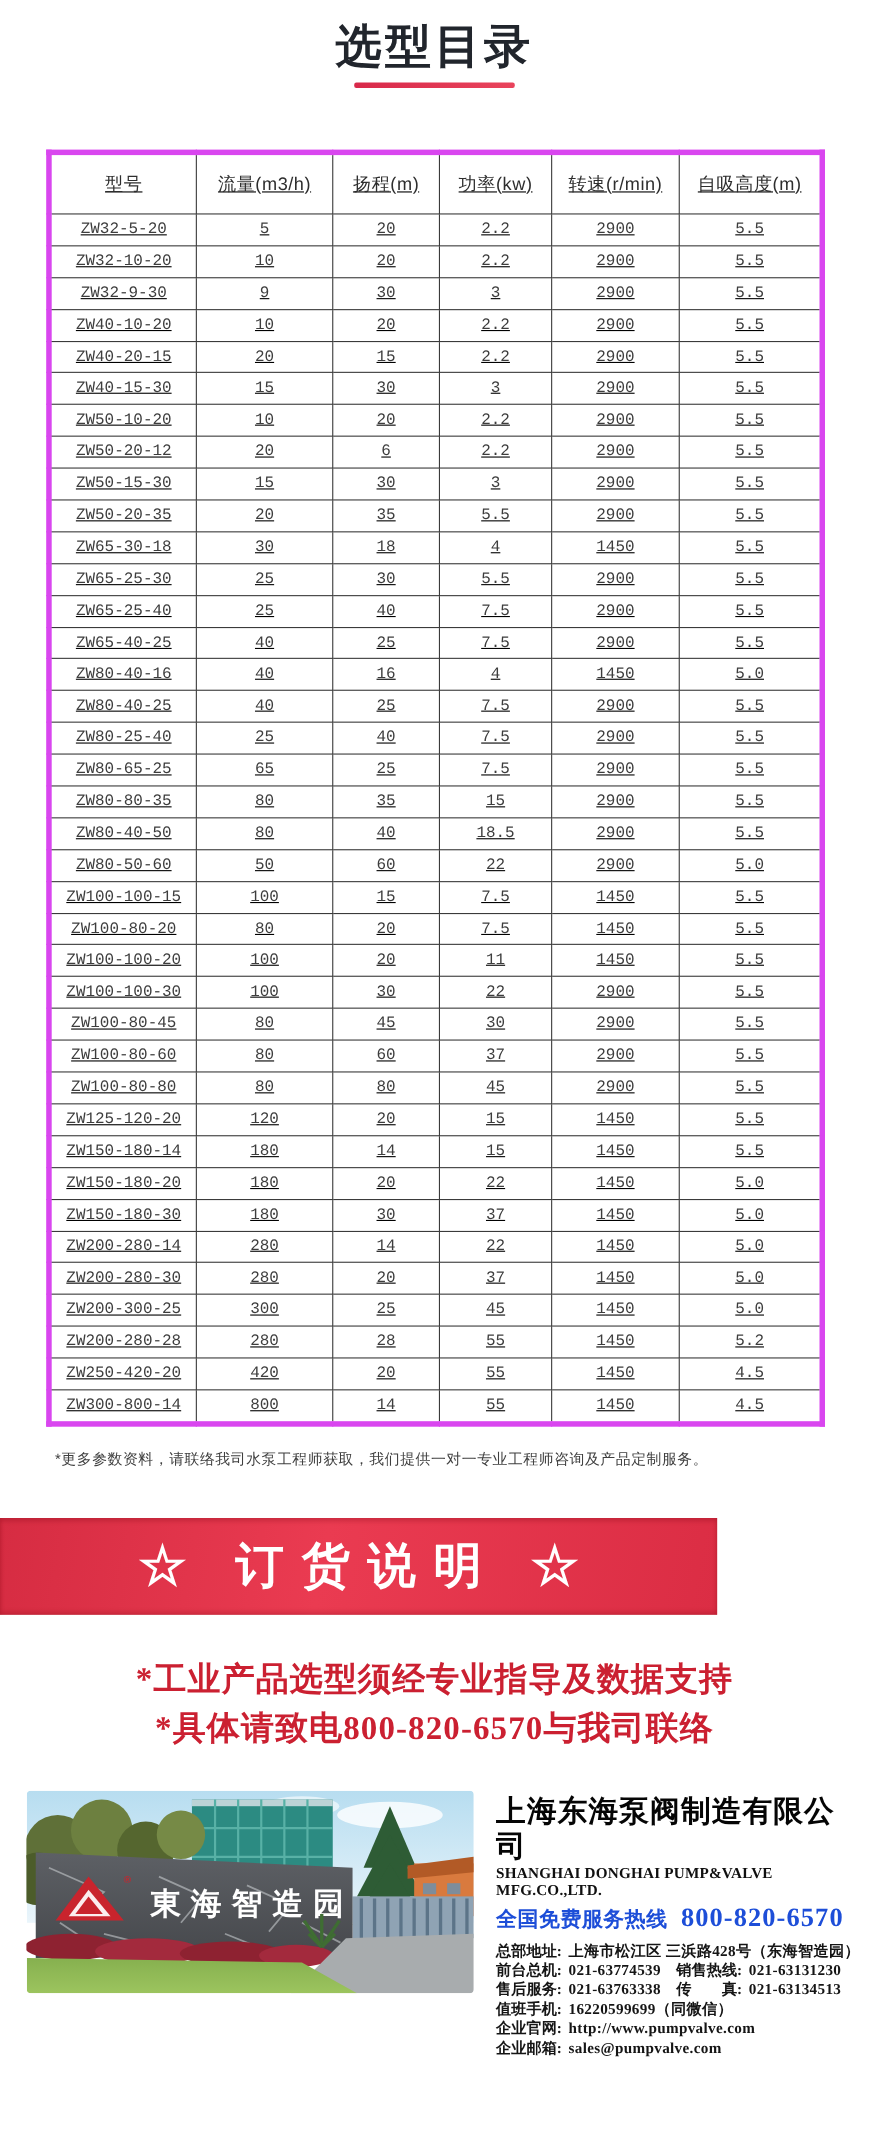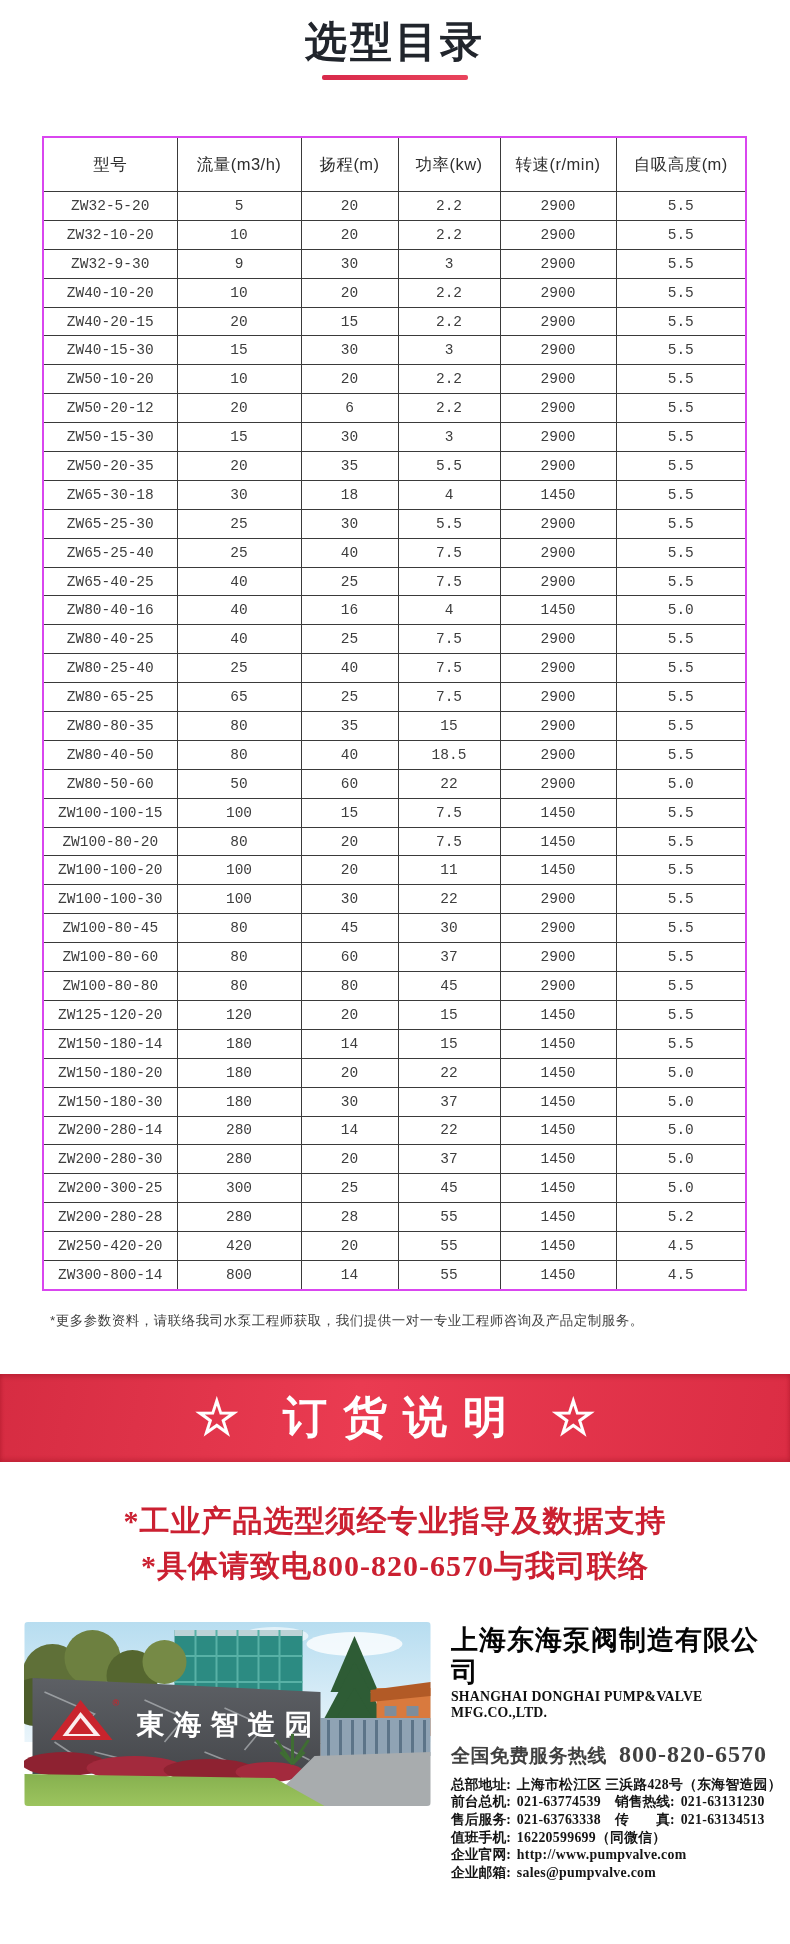--- a/index.html
+++ b/index.html
@@ -13,41 +13,41 @@
     font-size:42px;font-weight:800;color:#21252c;letter-spacing:3px;
     line-height:52px;margin:0;
   }
   .title-underline{
     width:146px;height:5px;margin:7px auto 0;
     background:linear-gradient(90deg,#d8294a,#e9445c);border-radius:2px;
   }
   
   .model-table{
     border-collapse:collapse;margin:56px 0 0 42px;
-    border:2px solid #d946ef;table-layout:fixed;width:703px;
+    border:5px solid #d946ef;table-layout:fixed;width:703px;text-decoration:underline;
   }
   .model-table th,.model-table td{
     border:1px solid #3a3a3a;text-align:center;vertical-align:middle;
     padding:0;overflow:hidden;white-space:nowrap;
   }
   .model-table th{
     height:53px;font-size:16.5px;font-weight:500;color:#2e2e2e;
     font-family:"Liberation Sans",sans-serif;letter-spacing:.5px;
   }
   .model-table td{
     height:27.9px;font-size:14.5px;color:#3d3d3d;
     font-family:"Liberation Mono","DejaVu Sans Mono",monospace;
   }
   
   .table-note{
     margin:21px 0 0 50px;font-size:13.5px;color:#3f3f3f;letter-spacing:.5px;
   }
   
   .order-banner{
-    margin-top:44px;height:88px;width:790px;
+    margin-top:44px;height:88px;width:652px;
     background:linear-gradient(100deg,#d62c42 0%,#ea3b51 45%,#db2d44 100%);
     box-shadow:inset 0 3px 4px rgba(120,0,15,.25), inset 0 -3px 4px rgba(120,0,15,.2);
     display:flex;align-items:center;justify-content:center;
   }
   .order-banner-text{
     color:#ffffff;font-size:44px;font-weight:800;letter-spacing:16px;
     text-indent:16px;font-family:"Liberation Sans",sans-serif;
   }
   
   .order-lines{margin-top:36px;text-align:center;}
@@ -66,21 +66,21 @@
   .company-info{flex:1 1 auto;padding-top:2px;}
   .company-cn{
     margin:0;font-size:27px;font-weight:900;color:#050505;
     letter-spacing:1px;line-height:32px;font-family:"Liberation Sans",sans-serif;
   }
   .company-en{
     margin:1px 0 4px;font-size:13.8px;font-weight:700;color:#101010;
     font-family:"Liberation Serif","DejaVu Serif",serif;letter-spacing:.2px;
   }
   .hotline{
-    margin:20px 0 7px;color:#404040;font-family:"Liberation Serif","DejaVu Serif",serif;
+    margin:4px 0 7px;color:#1d4ed8;font-family:"Liberation Serif","DejaVu Serif",serif;
     font-weight:700;
   }
   .hotline-label{font-size:19px;letter-spacing:.5px;}
   .hotline-number{font-size:24px;margin-left:8px;letter-spacing:1px;}
   .contact-line{
     font-family:Liberation Serif, serif;font-weight:700;
     font-size:13.8px;color:#151515;line-height:17.6px;white-space:nowrap;
   }
   .contact-label{display:inline-block;}
   .contact-value{display:inline-block;margin-left:6px;letter-spacing:.3px;}

